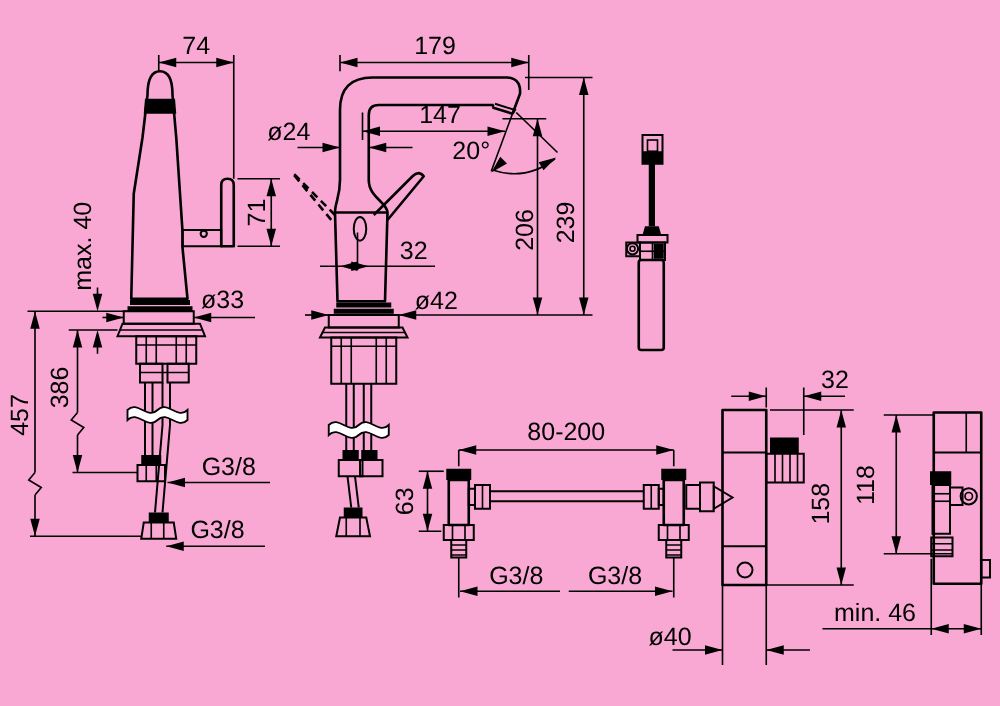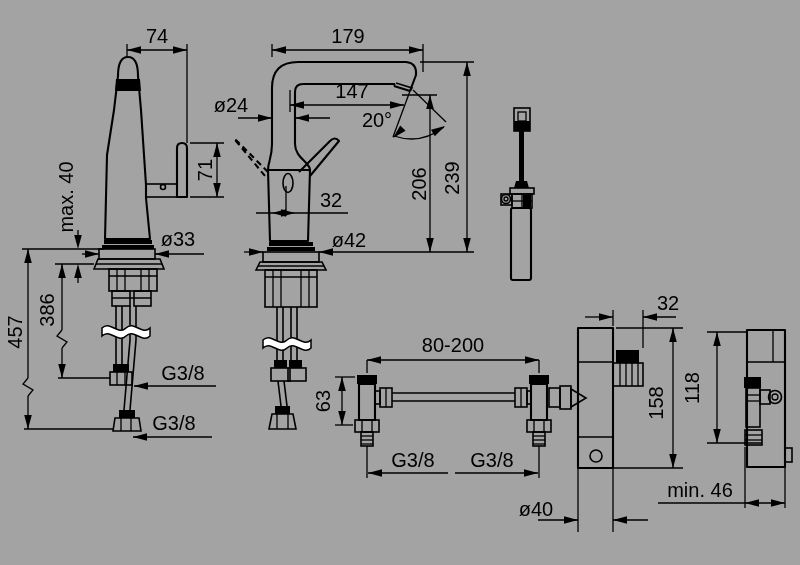--- a/index.html
+++ b/index.html
@@ -1,16 +1,16 @@
 <!DOCTYPE html>
 <html><head>
 <meta charset="utf-8">
 <style>
   html,body{margin:0;padding:0;background:#fff;}
-  .stage{position:relative;width:800px;height:565px;background:#a3a3a3;overflow:hidden;
+  .stage{position:relative;width:800px;height:565px;background:#f9a8d4;overflow:hidden;
          font-family:"Liberation Sans", sans-serif;}
   svg{display:block}
   svg text{font-family:"Liberation Sans","DejaVu Sans",sans-serif;font-size:20px;fill:#000;}
   .ol{stroke:#000;stroke-width:2.1;fill:none;stroke-linejoin:round;}
   .md{stroke:#000;stroke-width:1.6;fill:none;}
   .dim{stroke:#000;stroke-width:1.3;fill:none;}
   .fill{fill:#000;stroke:none;}
   .wht{fill:#fff;}
   .dash{stroke-dasharray:6 4;}
 </style>

